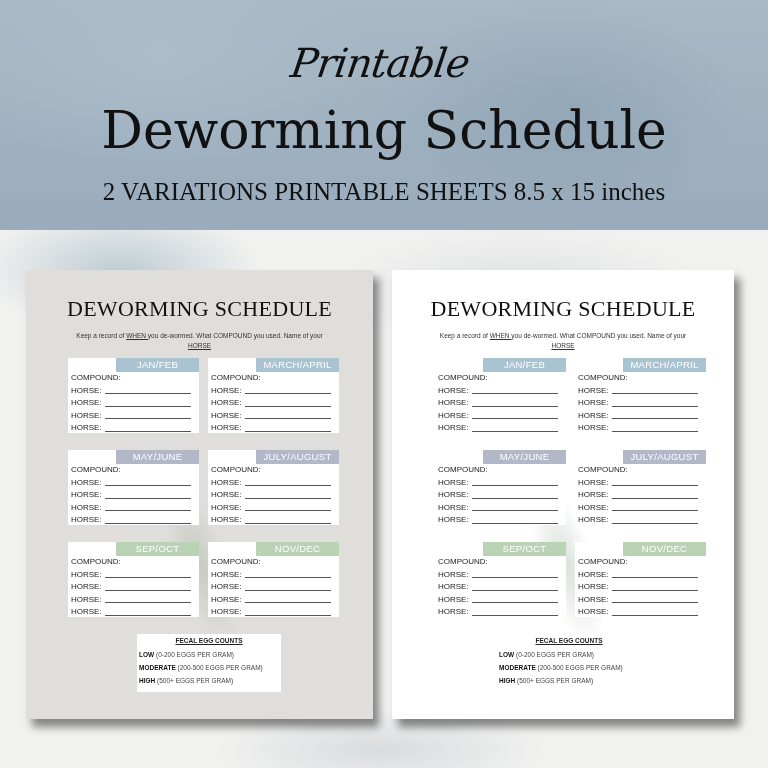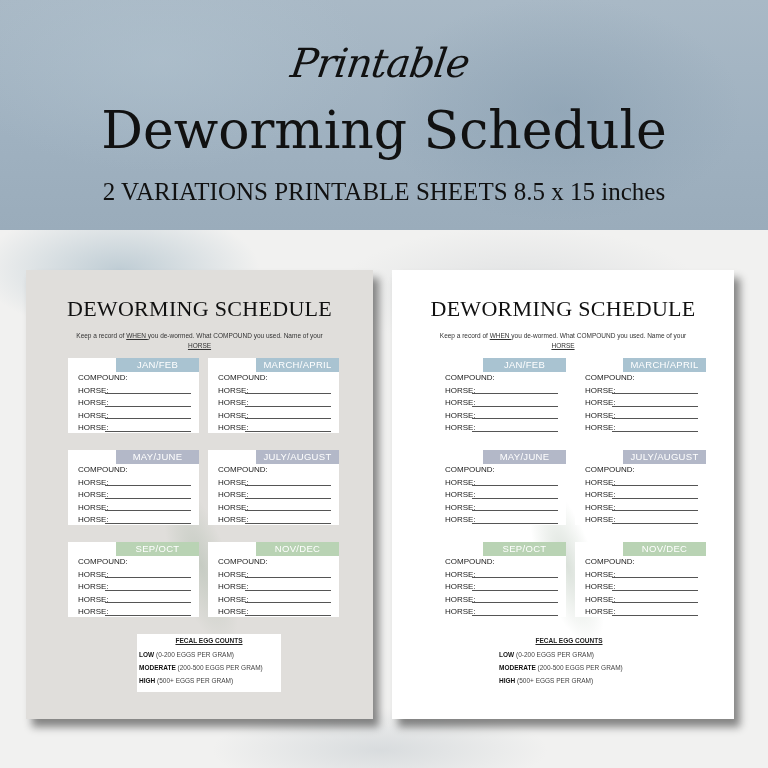--- a/index.html
+++ b/index.html
@@ -62,21 +62,21 @@
   .sheet-intro u { text-decoration: underline; }
   .grid { position: absolute; left: 42px; top: 88px; width: 271px; }
   .sheet.white .grid { left: 43px; width: 271px; }
   .box {
     position: absolute; width: 131px; height: 75px; background: #fff;
   }
   .box-head {
     height: 14px; line-height: 14px; text-align: center;
     font-size: 9.5px; color: #fff; letter-spacing: 0.3px; margin-left: 48px;
   }
-  .row { position: relative; height: 12.4px; font-size: 8px; color: #222; padding-left: 10px; line-height: 12.4px; }
+  .row { position: relative; height: 12.4px; font-size: 8px; color: #222; padding-left: 3px; line-height: 12.4px; }
   .row.compound { height: 13px; }
   .row .line {
     position: absolute; left: 37px; right: 8px; bottom: 3px; border-bottom: 1px solid #555;
   }
   .fecal {
     position: absolute; top: 364px; width: 144px; height: 58px; background: #fff;
     padding-top: 3px;
   }
   .sheet.gray .fecal { left: 111px; }
   .sheet.white .fecal { left: 105px; background: transparent; }

